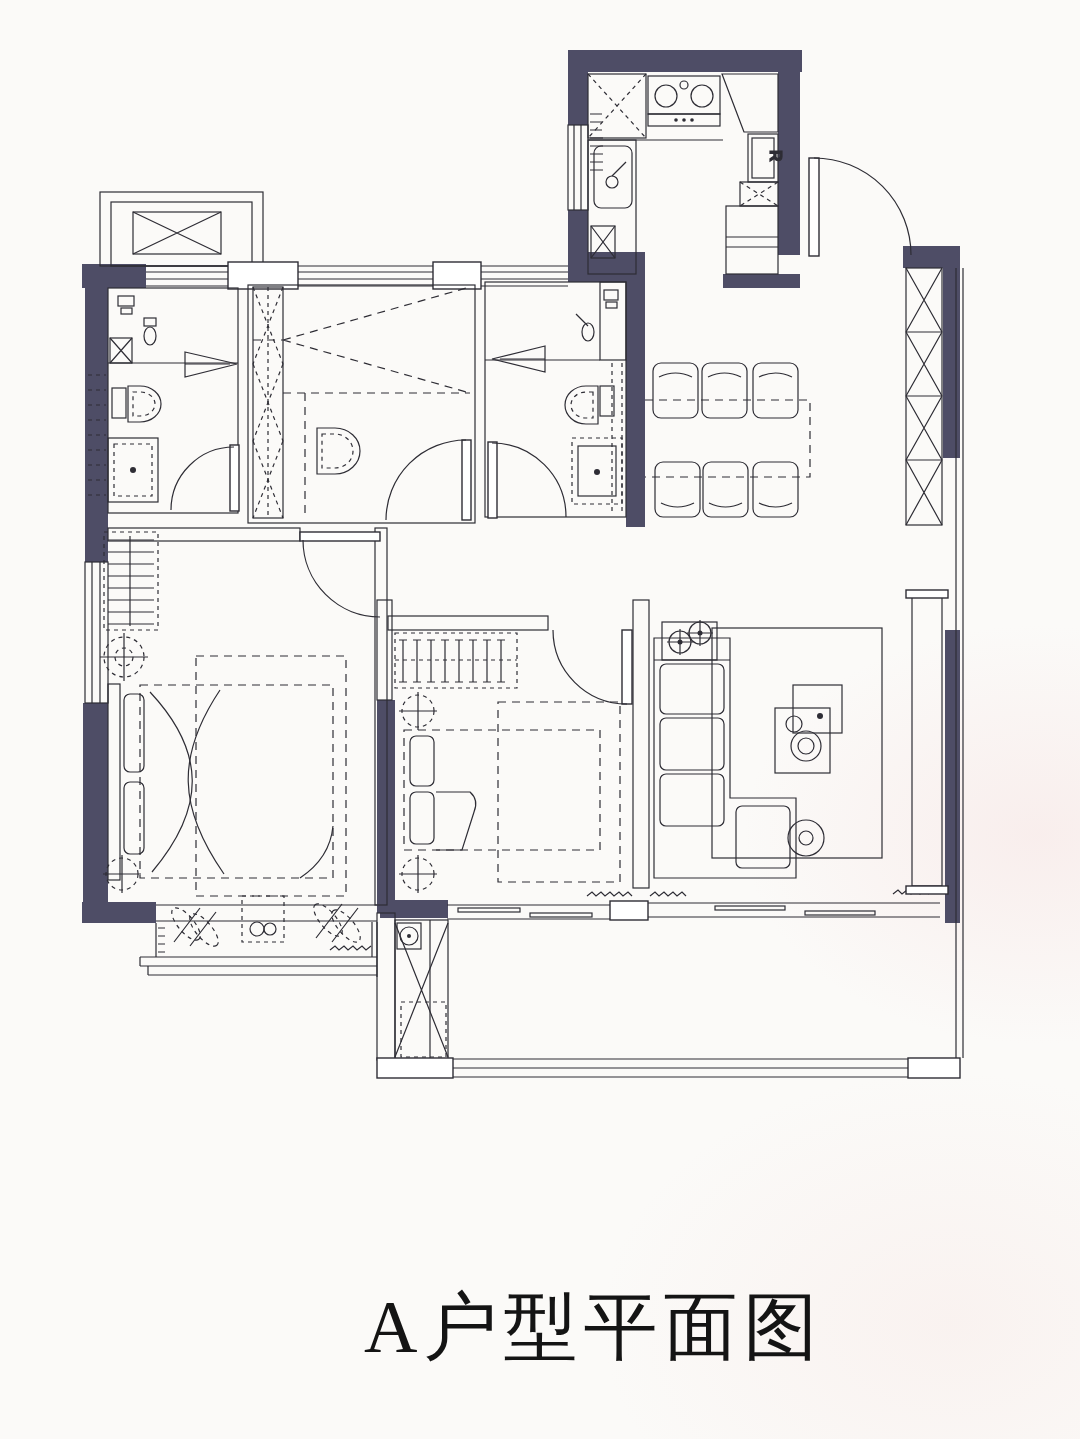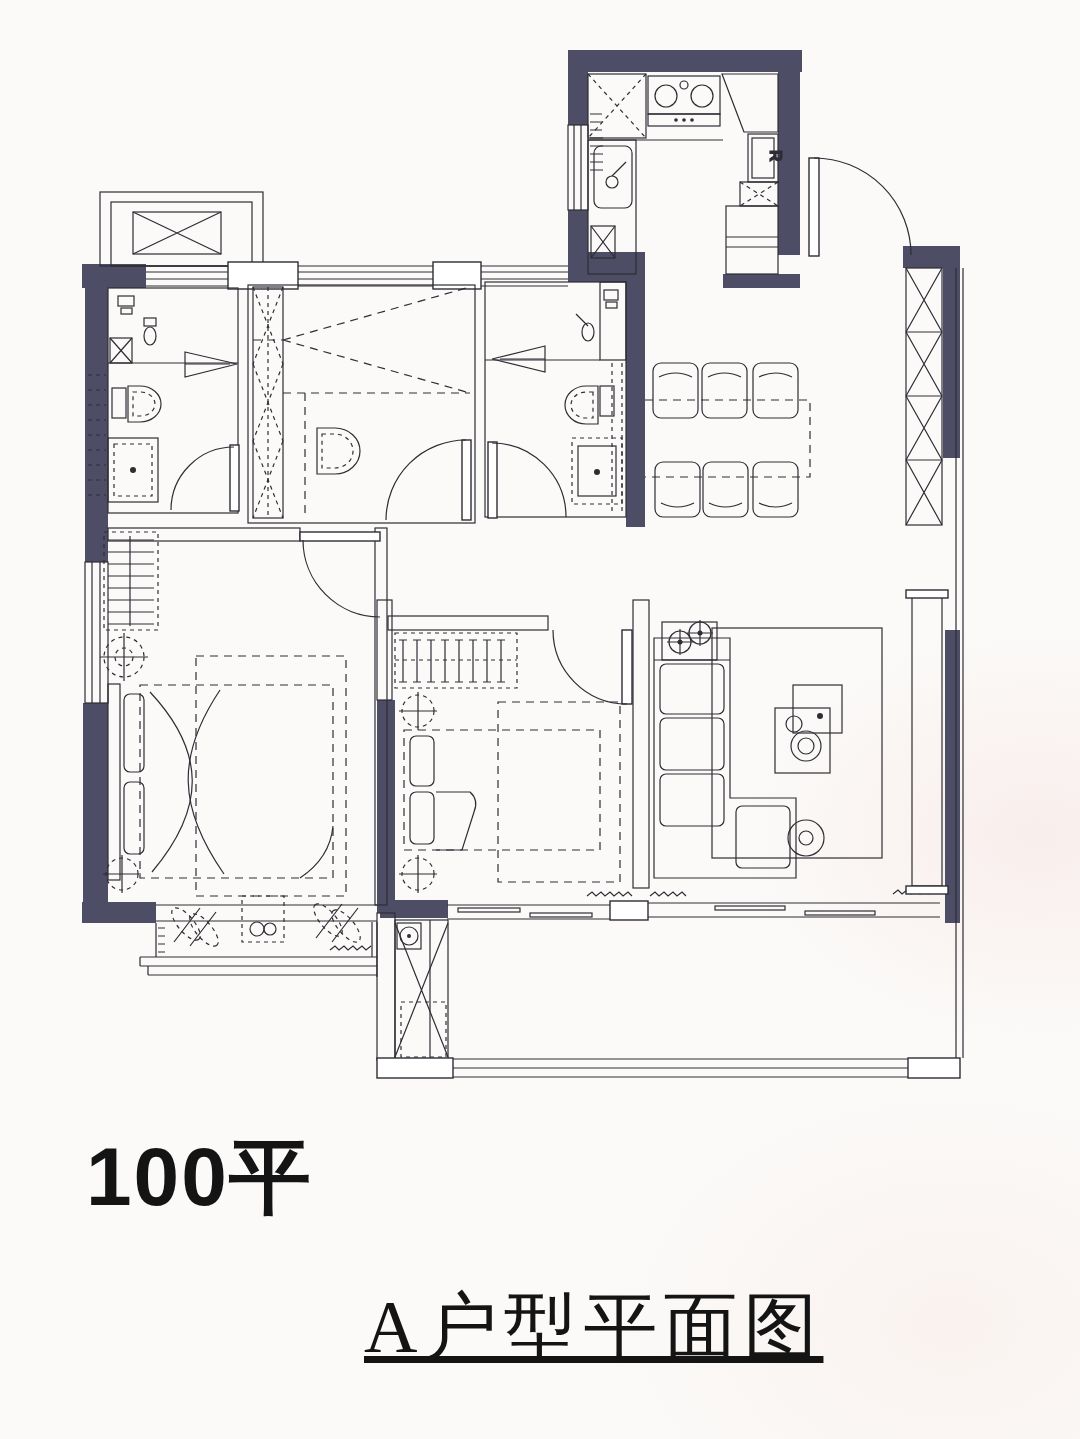--- a/index.html
+++ b/index.html
@@ -20,21 +20,21 @@
   .wb{fill:#ffffff;stroke:#2e2d35;stroke-width:1.4px;}
   .f{fill:#2e2d35;stroke:none;}
   #area-label{
     position:absolute;left:86px;top:1136px;
     font:bold 82px/1 "Liberation Sans",sans-serif;
     color:#141414;letter-spacing:2px;white-space:nowrap;
   }
   #plan-title{
     position:absolute;left:364px;top:1290px;
     font:400 74px/1 "Liberation Serif",serif;
-    color:#141414;letter-spacing:6px;white-space:nowrap;text-decoration:underline;
+    color:#141414;letter-spacing:6px;white-space:nowrap;
   }
 </style>
 </head>
 <body>
 
 <div id="canvas">
 <svg width="1080" height="1439" viewBox="0 0 1080 1439">
 
   <g stroke="none" fill="#4e4d66">
     <rect x="568" y="50" width="234" height="22"></rect>
@@ -404,15 +404,14 @@
       <path d="M395,923 L448,1057 M448,923 L395,1057"></path>
       <rect class="d2" x="401" y="1002" width="45" height="55"></rect>
     </g>
     <rect class="wb" x="377" y="1058" width="76" height="20"></rect>
     <path d="M453,1059 H908 M453,1068 H908 M453,1077 H908"></path>
     <rect class="wb" x="908" y="1058" width="52" height="20"></rect>
   </g>
 
 </svg>
 
-<div id="area-label">100平</div>
 <div id="plan-title">A户型平面图</div>
 </div>
 
 </body></html>

